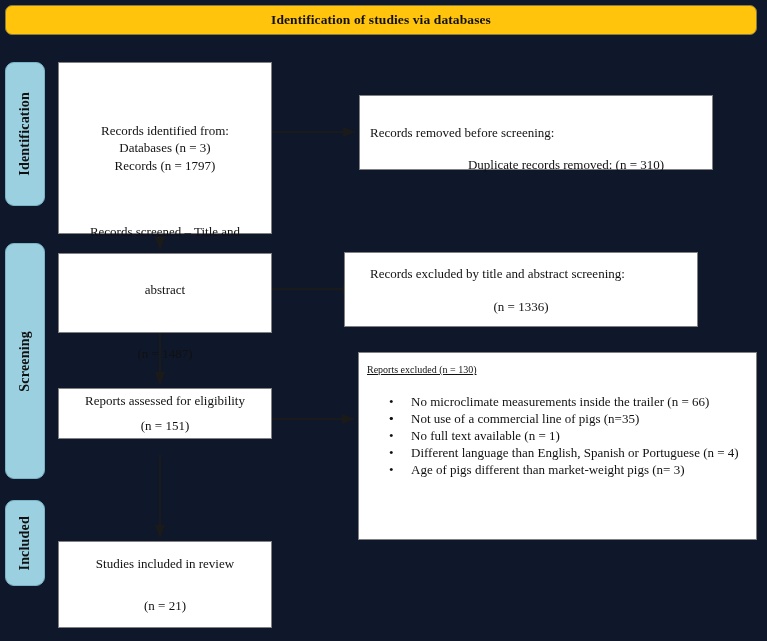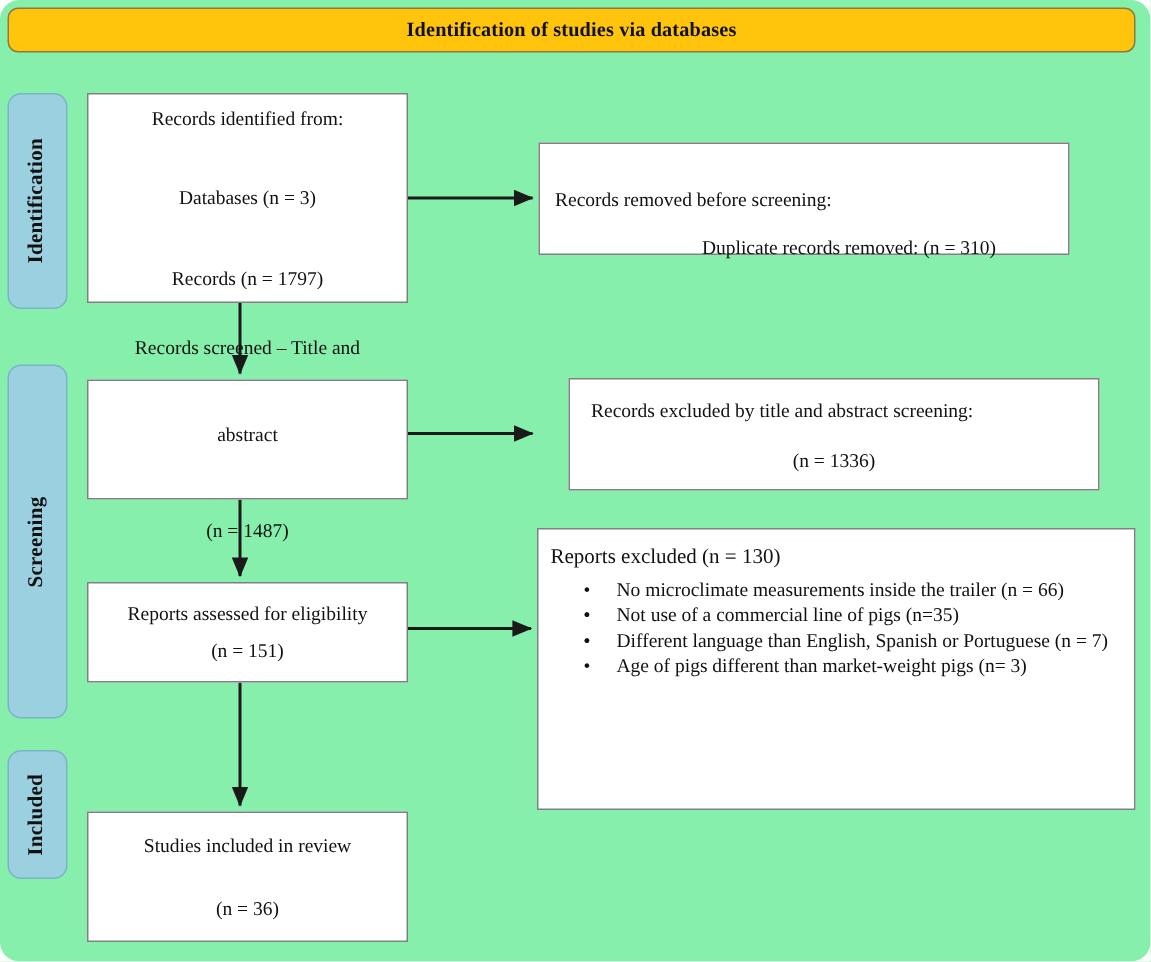--- a/index.html
+++ b/index.html
@@ -9,23 +9,22 @@
     background: #ffffff;
   }
   body {
     font-family: "Liberation Serif", "DejaVu Serif", serif;
     color: #111111;
   }
   #diagram {
     position: relative;
     width: 767px;
     height: 641px;
-    background: #86efac;
+    background: #0f172a;
     overflow: hidden;
-    border-radius: 13px;
   }
 
   
   .banner {
     position: absolute;
     left: 5px;
     top: 5px;
     width: 752px;
     height: 30px;
     background: #FFC40B;
@@ -88,41 +87,42 @@
     justify-content: center;
     align-items: center;
     text-align: center;
   }
   .node.center .line { padding: 0 6px; }
 
   
   .sp-lg .line + .line { }
 
   
-  #box-identified   { left: 58px; top: 62px;  width: 214px; height: 140px; gap: 36px; }
+  #box-identified   { left: 58px; top: 62px;  width: 214px; height: 172px; }
   #box-screened     { left: 58px; top: 253px; width: 214px; height: 80px; gap: 40px;  }
-  #box-eligibility  { left: 58px; top: 388px; width: 214px; height: 67px;  }
+  #box-eligibility  { left: 58px; top: 388px; width: 214px; height: 51px;  }
   #box-included     { left: 58px; top: 541px; width: 214px; height: 87px; gap: 17px;  }
 
   
   #box-removed      { left: 359px; top: 95px;  width: 354px; height: 75px; padding: 28px 10px; }
-  #box-excluded-ta  { left: 379px; top: 252px; width: 354px; height: 75px; padding: 12px 14px; }
+  #box-excluded-ta  { left: 344px; top: 252px; width: 354px; height: 75px; padding: 12px 25px; }
   #box-reports-excl { left: 358px; top: 352px; width: 399px; height: 188px; padding: 10px 8px 8px 8px; }
 
   .left-line   { text-align: left; }
   .center-line { text-align: center; }
   .indent-line { text-align: center; }
 
   #box-removed .line.indent-line { padding-left: 60px; text-align: center; }
 
   
   .excl-title {
     text-align: left;
-    font-size: 14px;
-    margin-bottom: 3px;
+    font-size: 10px;
+    margin-bottom: 17px;
+    text-decoration: underline;
   }
   ul.excl-list {
     margin: 0;
     padding-left: 44px;
     list-style: none;
   }
   ul.excl-list li {
     position: relative;
     font-size: 13px;
     line-height: 1.28;
@@ -213,24 +213,24 @@
     <span class="line">Reports assessed for eligibility</span>
     <span class="line" style="margin-top:7px;">(n = 151)</span>
   </div>
 
   <div class="node" id="box-reports-excl">
     <div class="excl-title">Reports excluded (n = 130)</div>
     <ul class="excl-list" id="reports-excluded-list">
         <li><span class="bullet">•</span><span>No microclimate measurements inside the trailer (n = 66)</span></li>
         <li><span class="bullet">•</span></li>
         <li><span class="bullet">•</span><span>Not use of a commercial line of pigs (n=35)</span></li>
-        <li><span class="bullet">•</span></li>
-        <li><span class="bullet">•</span><span>Different language than English, Spanish or Portuguese (n = 7)</span></li>
+        <li><span class="bullet">•</span><span>No full text available (n = 1)</span></li>
+        <li><span class="bullet">•</span><span>Different language than English, Spanish or Portuguese (n = 4)</span></li>
         <li><span class="bullet">•</span><span>Age of pigs different than market-weight pigs (n= 3)</span></li>
       </ul>
   </div>
 
   <div class="node center" id="box-included">
     <span class="line">Studies included in review</span>
-    <span class="line" style="margin-top:7px;">(n = 36)</span>
+    <span class="line" style="margin-top:7px;">(n = 21)</span>
   </div>
 
 </div>
 
 </body></html>

